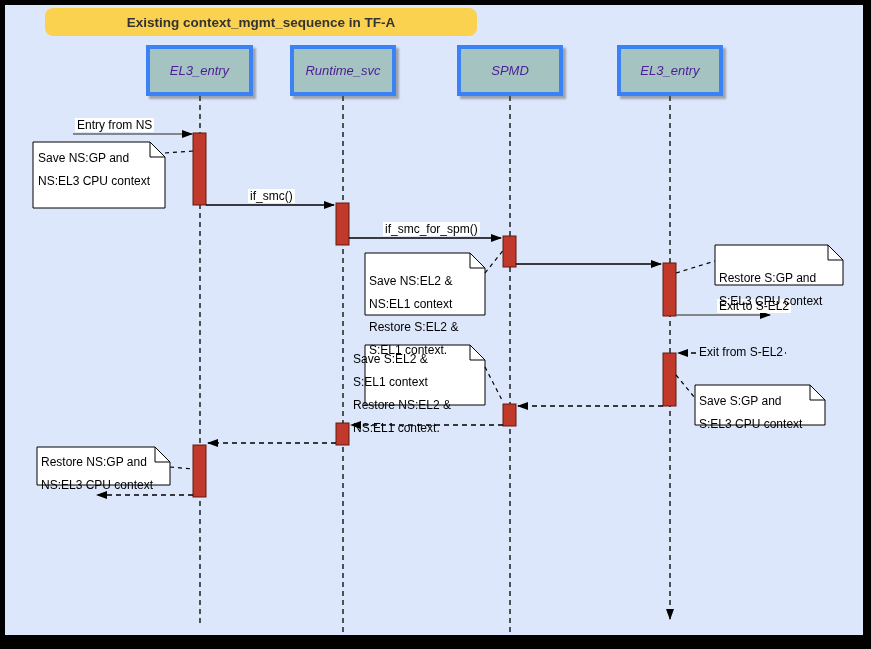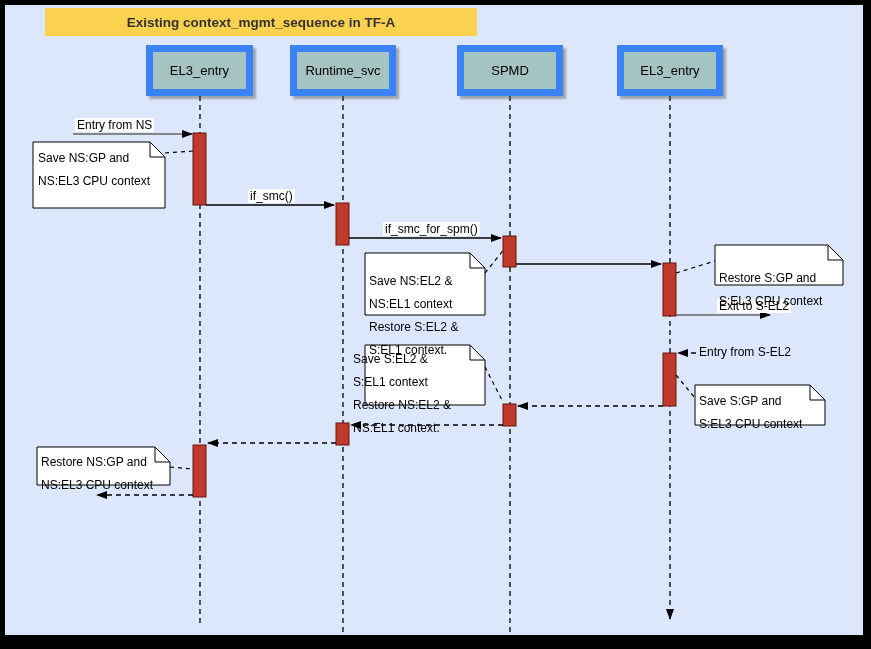--- a/index.html
+++ b/index.html
@@ -12,31 +12,32 @@
   }
   #canvas{
     position:absolute;left:5px;top:5px;
     width:858px;height:630px;
     background:#dde7fb;
   }
   #vector{position:absolute;left:0;top:0;}
 
   .title-badge{
     position:absolute;left:40px;top:3px;width:432px;height:28px;
-    background:#fbd24f;border-radius:1px;
+    background:#fbd24f;border-radius:8px;
     display:flex;align-items:center;justify-content:center;
     font-size:13.5px;font-weight:bold;color:#333;
   }
   .head{
     position:absolute;height:51px;
-    background:#a5c3c0;border:7px solid #3b82f6;
+    background:#a5c3c0;border:4px solid #3b82f6;
     box-shadow:3px 3px 2px rgba(80,80,80,0.45);
     display:flex;align-items:center;justify-content:center;
-    font-size:13px;color:#000000;
+    font-size:13px;color:#4c1d95;
     box-sizing:border-box;
+    font-style:italic;
   }
   .msg-label{
     position:absolute;
     font-size:12px;color:#000;
     background:#fff;
     padding:0 2px;line-height:14px;
     white-space:nowrap;
     text-align:right;
   }
   .note-text{
@@ -119,21 +120,21 @@
 
   <div class="head" style="left:141px;top:40px;width:107px;">EL3_entry</div>
   <div class="head" style="left:285px;top:40px;width:106px;">Runtime_svc</div>
   <div class="head" style="left:452px;top:40px;width:106px;">SPMD</div>
   <div class="head" style="left:612px;top:40px;width:106px;">EL3_entry</div>
 
   <div class="msg-label" style="left:70px;top:113px;">Entry from NS</div>
   <div class="msg-label" style="left:243px;top:184px;">if_smc()</div>
   <div class="msg-label" style="left:378px;top:217px;">if_smc_for_spm()</div>
   <div class="msg-label" style="left:688px;top:294px;margin-left:24px;">Exit to S-EL2</div>
-  <div class="msg-label" style="left:692px;top:340px;background:#dde7fb;">Entry from S-EL2</div>
+  <div class="msg-label" style="left:692px;top:340px;background:#dde7fb;">Exit from S-EL2</div>
 
   <div class="note-text" style="left:33px;top:142px;width:124px;">Save NS:GP and
 NS:EL3 CPU context</div>
   <div class="note-text" style="left:364px;top:265px;width:112px;">Save NS:EL2 &amp;
 NS:EL1 context
 Restore S:EL2 &amp;
 S:EL1 context.</div>
   <div class="note-text" style="left:714px;top:262px;width:120px;">Restore S:GP and
 S:EL3 CPU context</div>
   <div class="note-text" style="left:694px;top:385px;width:122px;">Save S:GP and

